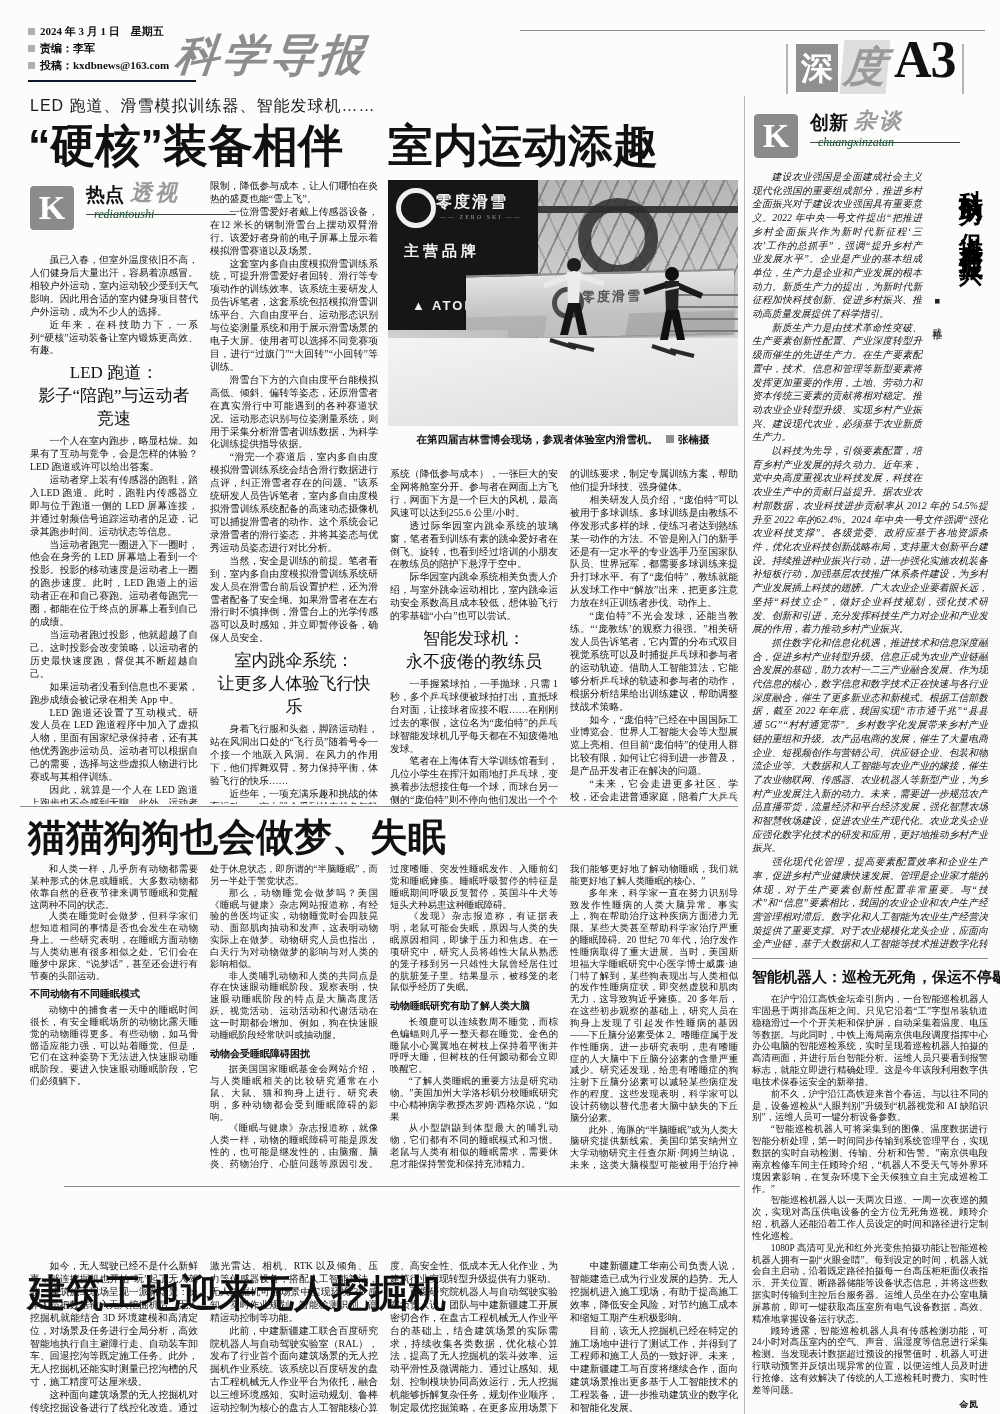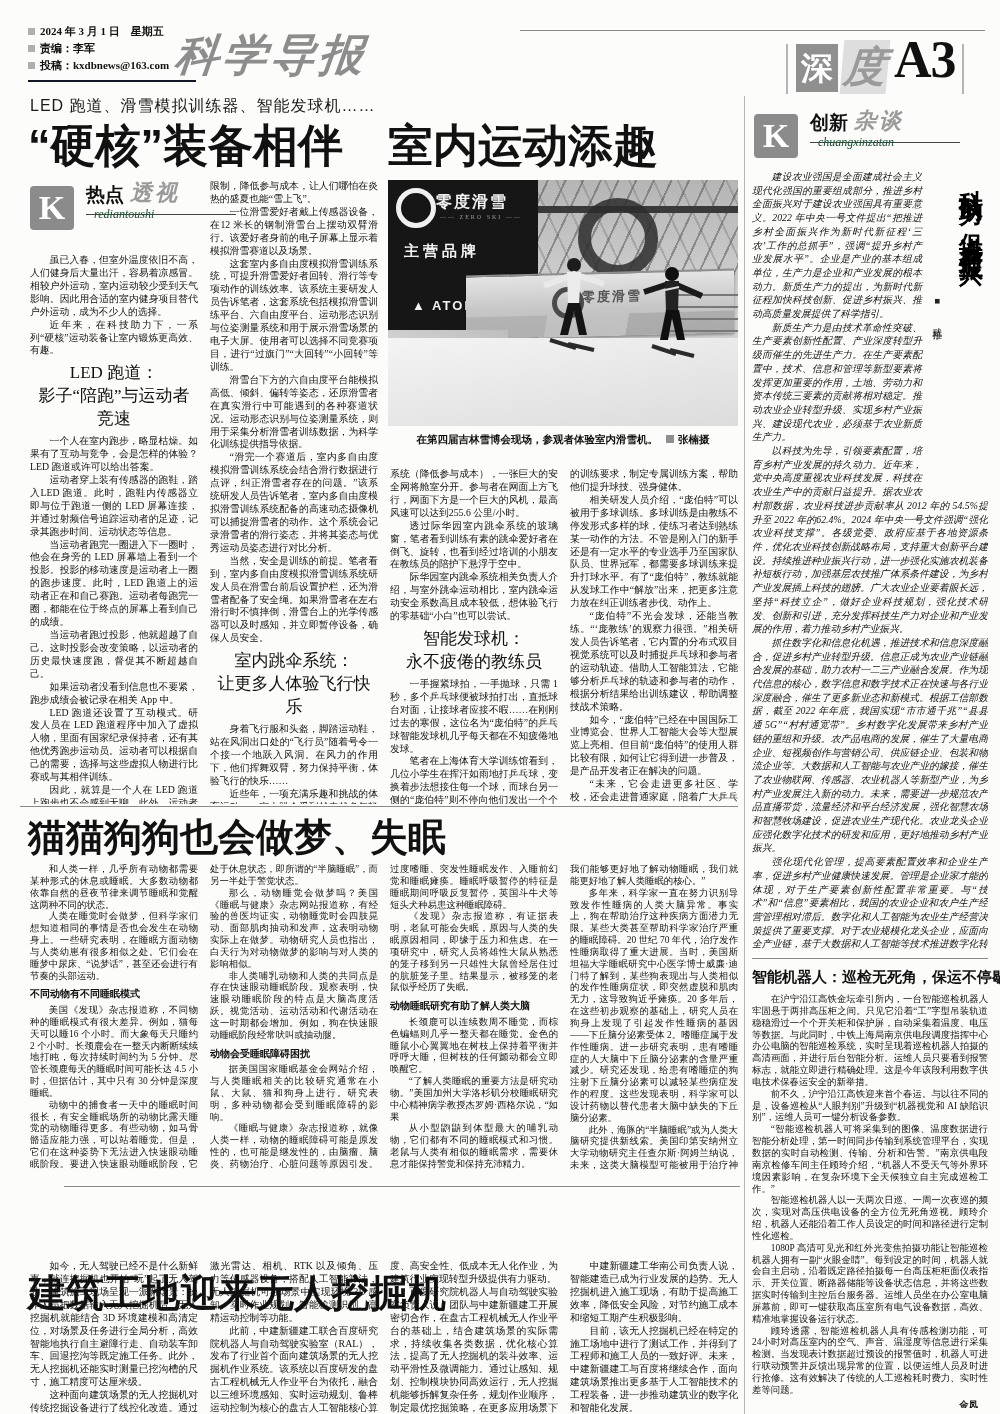--- a/index.html
+++ b/index.html
@@ -238,21 +238,20 @@
       <div class="blk-p">“未来，它会走进更多社区、学校，还会走进普通家庭，陪着广大乒乓球爱好者一起训练，体验体育运动的乐趣。”“庞伯特”开发者说。</div>
     </div>
 
   <div class="hline" style="left:20px;top:806px;width:718px;"></div>
 
   <div class="abs headline2">猫猫狗狗也会做梦、失眠</div>
   <div class="ncol cats" style="left:30px;top:864px;height:306px;">
       <div class="blk-p">和人类一样，几乎所有动物都需要某种形式的休息或睡眠。大多数动物都依靠自然的昼夜节律来调节睡眠和觉醒这两种不同的状态。</div>
       <div class="blk-p">人类在睡觉时会做梦，但科学家们想知道相同的事情是否也会发生在动物身上。一些研究表明，在睡眠方面动物与人类幼崽有很多相似之处。它们会在睡梦中尿床、“说梦话”，甚至还会进行有节奏的头部运动。</div>
       <div class="blk-hl">不同动物有不同睡眠模式</div>
-      <div class="blk-p">美国《发现》杂志报道称，不同物种的睡眠模式有很大差异。例如，猫每天可以睡16 个小时。而大象每天只睡约 2 个小时。长颈鹿会在一整天内断断续续地打盹，每次持续时间约为 5 分钟。尽管长颈鹿每天的睡眠时间可能长达 4.5 小时，但据估计，其中只有 30 分钟是深度睡眠。</div>
       <div class="blk-p">动物中的捕食者一天中的睡眠时间很长，有安全睡眠场所的动物比露天睡觉的动物睡得更多。有些动物，如马骨骼适应能力强，可以站着睡觉。但是，它们在这种姿势下无法进入快速眼动睡眠阶段。要进入快速眼动睡眠阶段，它们必须躺下。</div>
     </div>
   <div class="ncol cats" style="left:210px;top:864px;height:306px;">
       <div class="blk-pc">处于休息状态，即所谓的“半脑睡眠”，而另一半处于警觉状态。</div>
       <div class="blk-p">那么，动物睡觉会做梦吗？美国《睡眠与健康》杂志网站报道称，有经验的兽医均证实，动物睡觉时会四肢晃动、面部肌肉抽动和发声，这表明动物实际上在做梦。动物研究人员也指出，白天行为对动物做梦的影响与对人类的影响相似。</div>
       <div class="blk-p">非人类哺乳动物和人类的共同点是存在快速眼动睡眠阶段。观察表明，快速眼动睡眠阶段的特点是大脑高度活跃。视觉活动、运动活动和代谢活动在这一时期都会增加。例如，狗在快速眼动睡眠阶段经常吠叫或抽动腿。</div>
       <div class="blk-hl">动物会受睡眠障碍困扰</div>
       <div class="blk-p">据美国国家睡眠基金会网站介绍，与人类睡眠相关的比较研究通常在小鼠、大鼠、猫和狗身上进行。研究表明，多种动物都会受到睡眠障碍的影响。</div>
       <div class="blk-p">《睡眠与健康》杂志报道称，就像人类一样，动物的睡眠障碍可能是原发性的，也可能是继发性的，由脑瘤、脑炎、药物治疗、心脏问题等原因引发。公认的最严重的原发睡眠障碍可分为两类：发作性睡病和睡眠呼吸暂停。发作性睡病表现为白天</div>
     </div>

